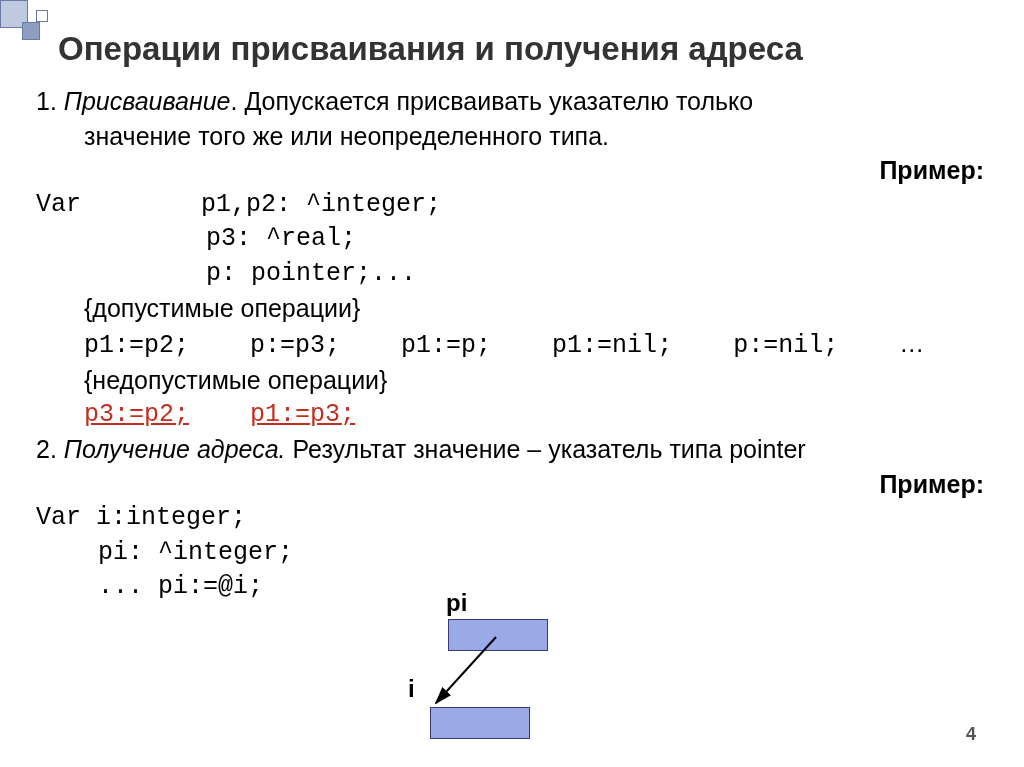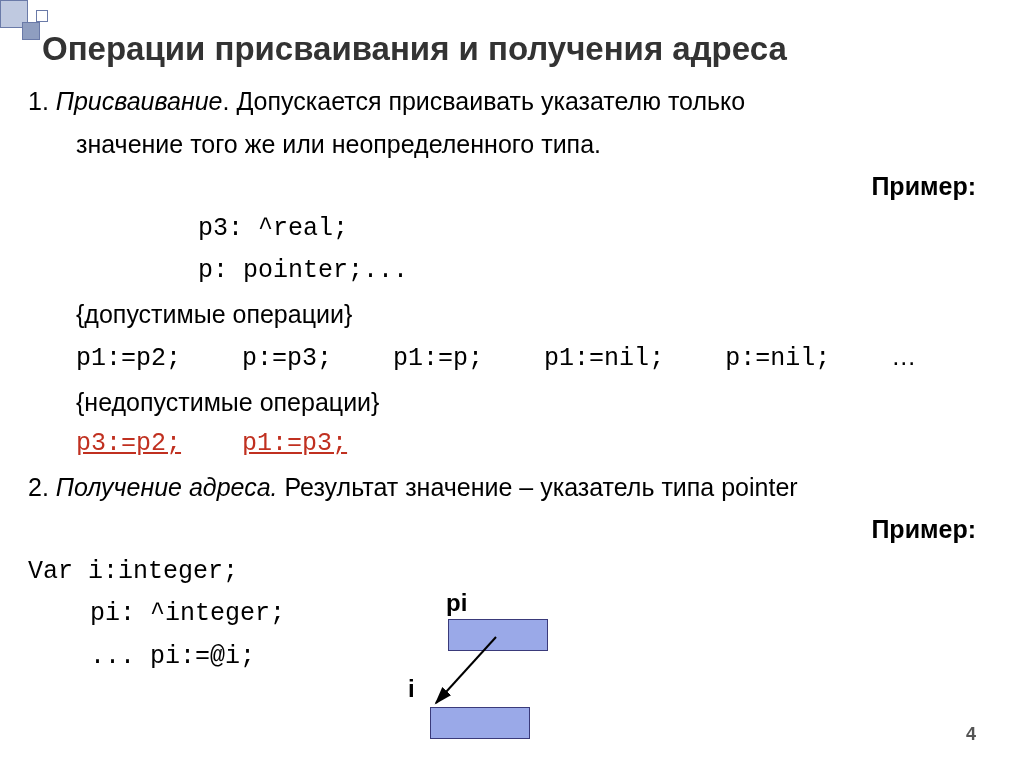--- a/index.html
+++ b/index.html
@@ -18,35 +18,35 @@
   }
   .deco .sq {
     position: absolute;
     border: 1px solid #6a7aa8;
   }
   .sq1 { width: 28px; height: 28px; background: #bfc9e0; top: 0; left: 0; }
   .sq2 { width: 18px; height: 18px; background: #8f9ec0; top: 22px; left: 22px; }
   .sq3 { width: 12px; height: 12px; background: #fff; top: 10px; left: 36px; }
 
   .slide {
-    padding: 30px 40px 0 20px;
+    padding: 30px 40px 0 36px;
   }
   .title {
     font-size: 33px;
     font-weight: bold;
     color: #333333;
     margin-left: 22px;
     margin-bottom: 16px;
   }
   .content {
     font-size: 25px;
     line-height: 1.38;
     color: #000;
   }
-  .content p { margin: 8px; }
+  .content p { margin: 0; }
   .emph { font-style: italic; }
   .bold { font-weight: bold; text-align: right; }
   .mono { font-family: "Courier New", Courier, monospace; }
   .indent1 { padding-left: 48px; }
   .indent2 { padding-left: 170px; }
   .indent3 { padding-left: 48px; }
   .red { color: #c03020; text-decoration: underline; }
   .spaced .chunk { display: inline-block; margin-right: 46px; }
   .spaced .chunk:last-child { margin-right: 0; text-align: right; }
   .ell { font-family: Arial, sans-serif; }
@@ -98,20 +98,23 @@
   <div class="title">Операции присваивания и получения адреса</div>
 
   <div class="content">
     <p>
       <span>1. </span><span class="emph">Присваивание</span><span>. Допускается присваивать указателю только</span>
     </p>
     <p class="indent1">значение того же или неопределенного типа.</p>
 
     <p class="bold">Пример:</p>
 
+    <p class="mono">
+      <span class="mono">Var</span><span style="display:inline-block;width:120px"></span><span>p1,p2: ^integer;</span>
+    </p>
     <p class="mono indent2">p3: ^real;</p>
     <p class="mono indent2">p: pointer;...</p>
 
     <p class="indent3">{допустимые операции}</p>
 
     <p class="mono indent3 spaced">
       <span class="chunk">p1:=p2;</span>
       <span class="chunk">p:=p3;</span>
       <span class="chunk">p1:=p;</span>
       <span class="chunk">p1:=nil;</span>

